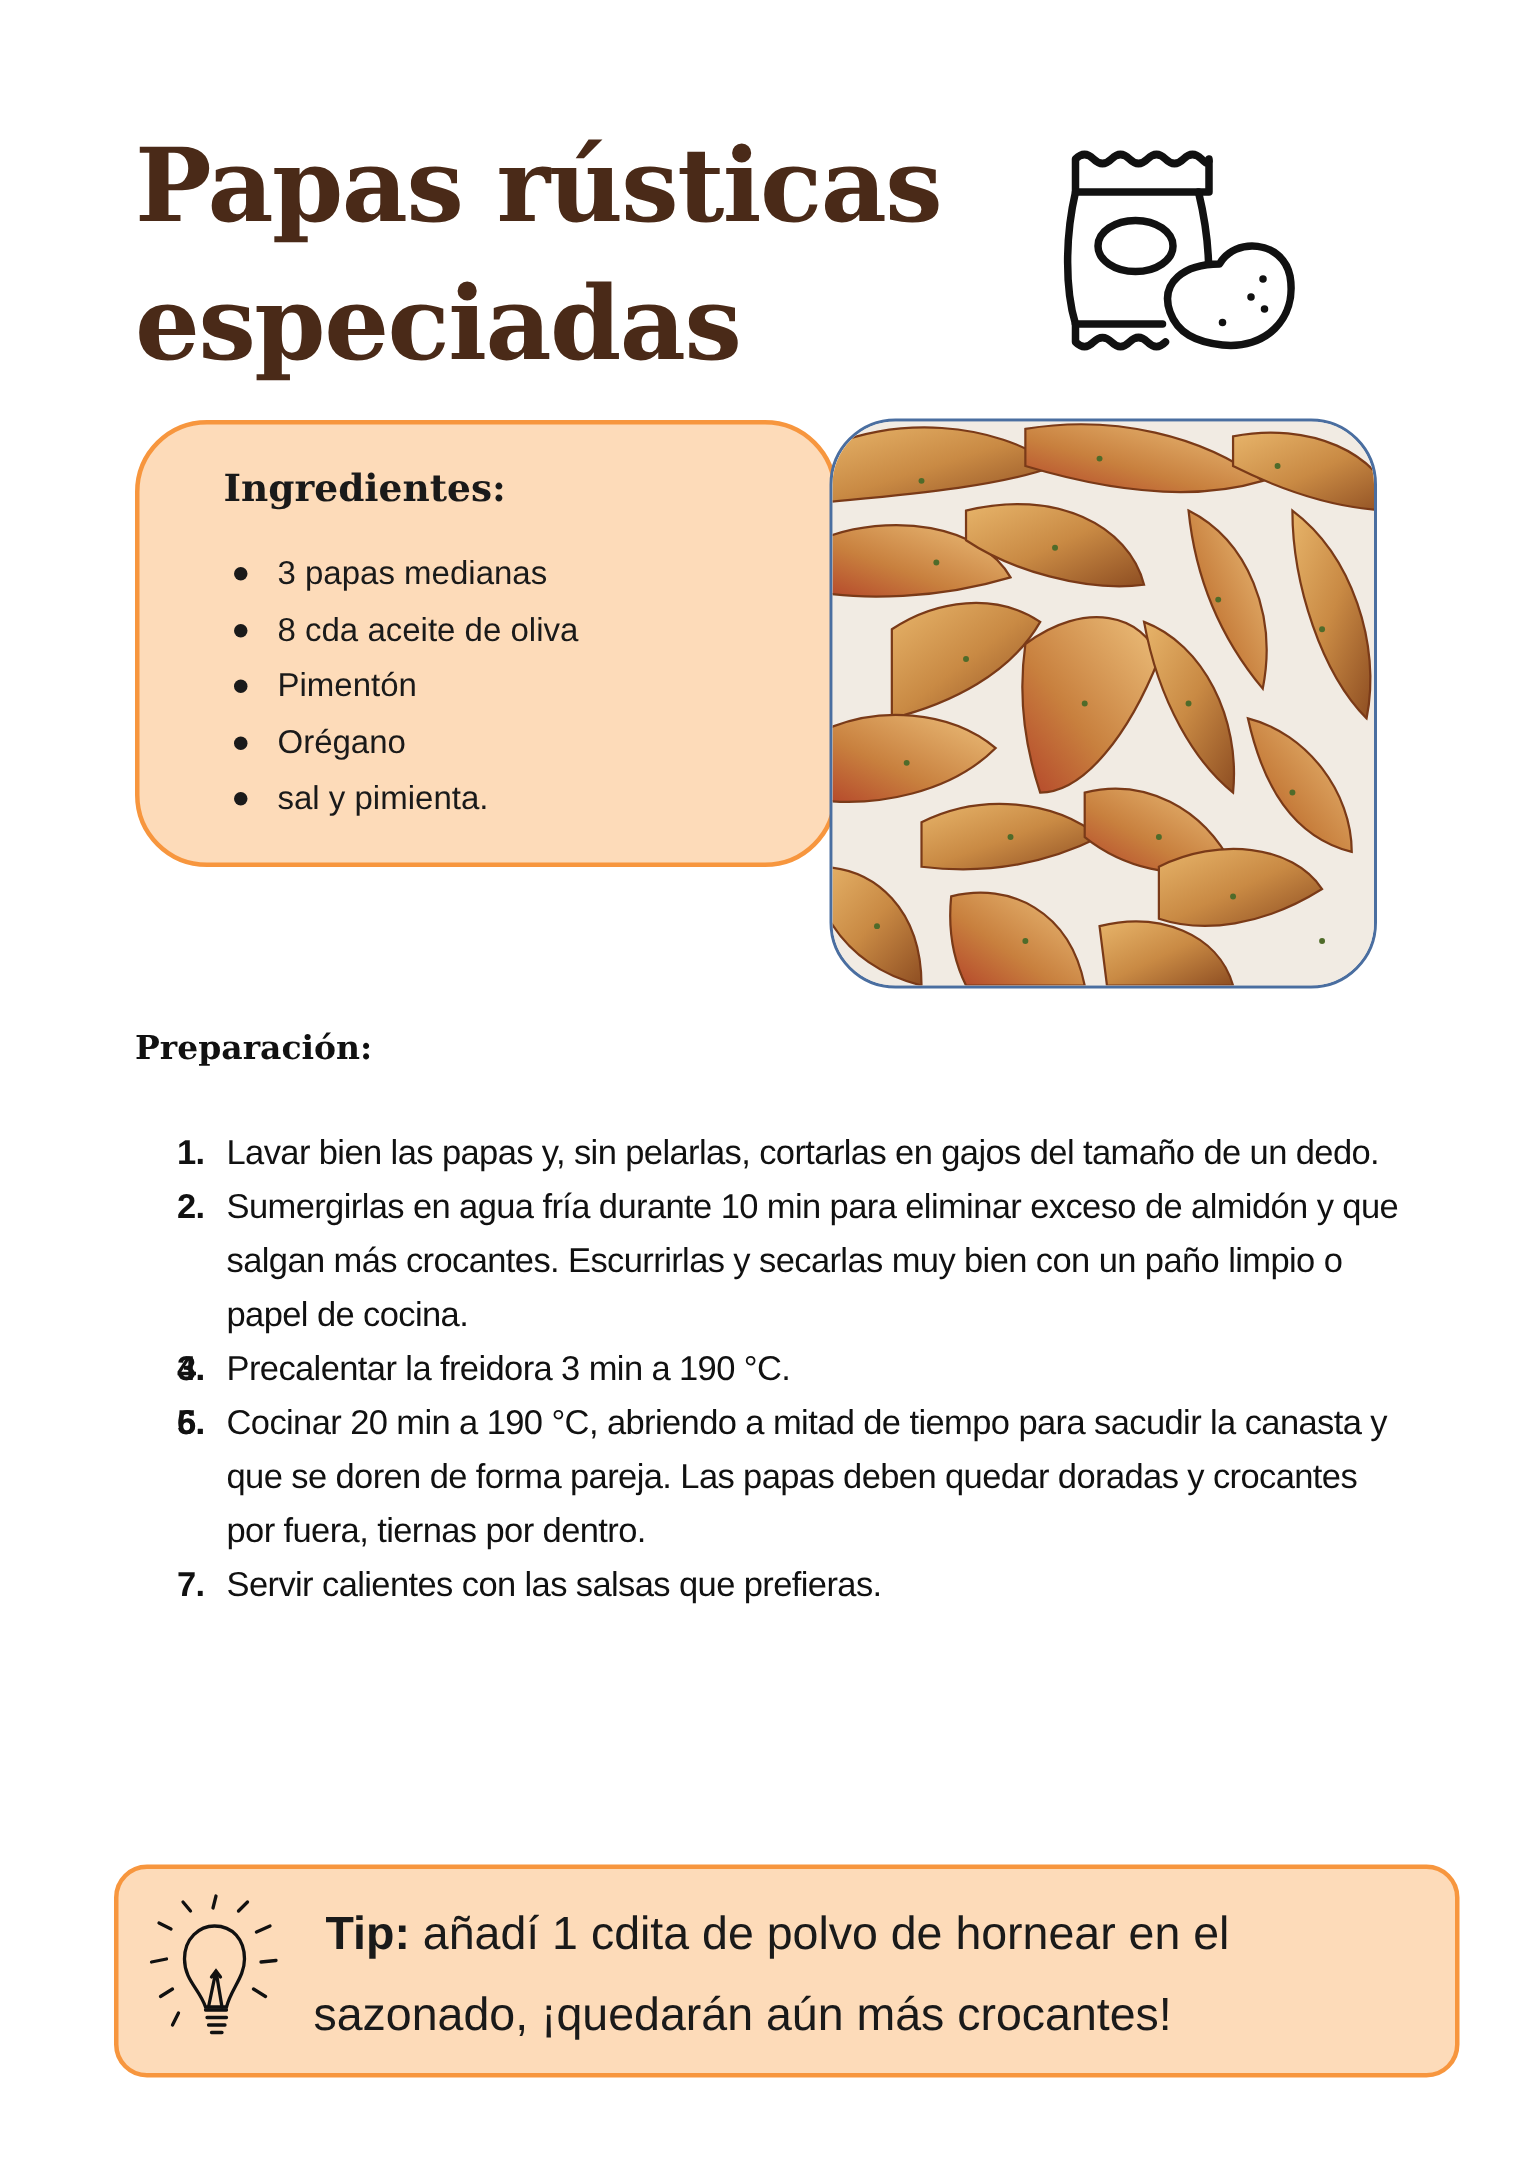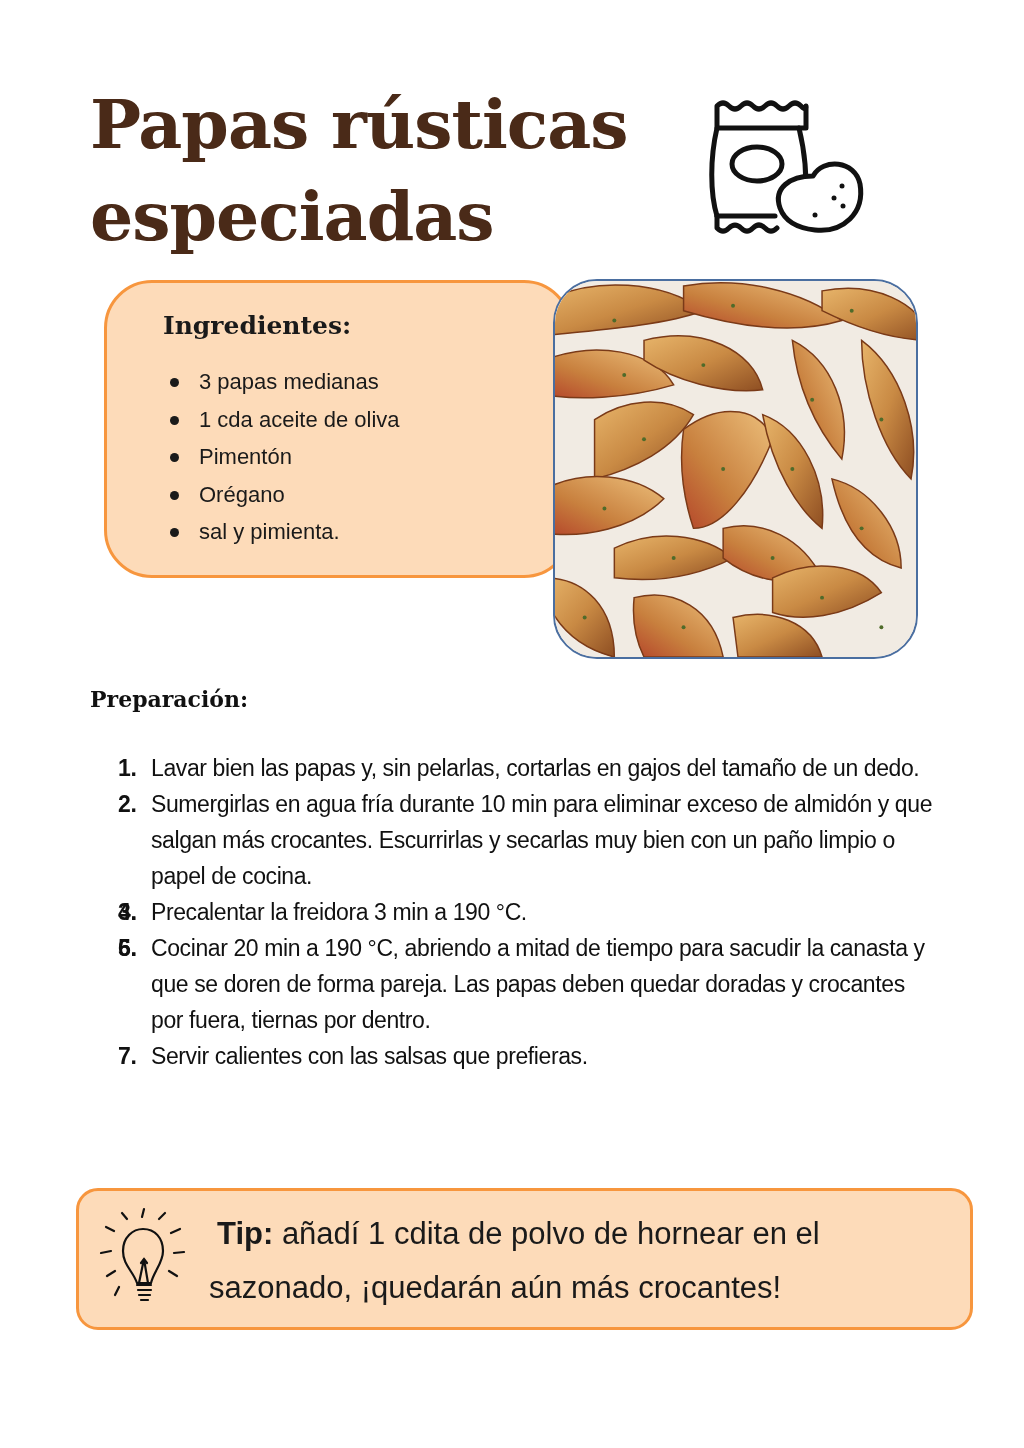--- a/index.html
+++ b/index.html
@@ -1,31 +1,31 @@
 <!DOCTYPE html>
 <html><head>
 <meta charset="utf-8">
 <style>
   html, body { margin: 0; padding: 0; background: #ffffff; }
   body { width: 1024px; height: 1448px; position: relative; overflow: hidden; font-family: "Liberation Sans", "DejaVu Sans", sans-serif; color: #111; }
   .title { position: absolute; left: 90px; top: 78px; margin: 0; font-family: "DejaVu Serif", "Liberation Serif", serif; font-weight: bold; font-size: 68px; line-height: 92px; color: #4a2a18; letter-spacing: -1px; }
   .title span { display: block; }
   .bag-icon { position: absolute; left: 705px; top: 98px; width: 165px; height: 145px; }
-  .ingredients-box { position: absolute; left: 104px; top: 280px; width: 468px; height: 298px; box-sizing: border-box; background: #fddbb9; border: 3px solid #f7963e; border-radius: 48px; }
+  .ingredients-box { position: absolute; left: 90px; top: 280px; width: 468px; height: 298px; box-sizing: border-box; background: #fddbb9; border: 3px solid #f7963e; border-radius: 48px; }
   .ingredients-title { position: absolute; left: 56px; top: 28px; margin: 0; font-family: "DejaVu Serif", "Liberation Serif", serif; font-weight: bold; font-size: 25px; color: #1a1a1a; }
   .ingredients-list { position: absolute; left: 60px; top: 80px; margin: 0; padding: 0; list-style: none; }
   .ingredients-list li { position: relative; padding-left: 32px; font-size: 22px; line-height: 37.5px; color: #1a1a1a; }
   .ingredients-list li::before { content: ""; position: absolute; left: 3px; top: 15px; width: 9px; height: 9px; border-radius: 50%; background: #1a1a1a; }
   .photo { position: absolute; left: 553px; top: 279px; width: 365px; height: 380px; box-sizing: border-box; border: 2px solid #4a6ea0; border-radius: 44px; overflow: hidden; background: #f4eee6; }
   .photo svg { width: 100%; height: 100%; display: block; }
   .prep-title { position: absolute; left: 90px; top: 686px; margin: 0; font-family: "DejaVu Serif", "Liberation Serif", serif; font-weight: bold; font-size: 22px; color: #111; }
   .steps { position: absolute; left: 118px; top: 750px; width: 820px; margin: 0; padding: 0; list-style: none; }
   .steps li { position: relative; padding-left: 33px; font-size: 23px; line-height: 36px; color: #111; letter-spacing: -0.4px; }
   .steps .num { position: absolute; left: 0; top: 0; font-weight: bold; }
-  .tip-box { position: absolute; left: 76px; top: 1188px; width: 897px; height: 142px; box-sizing: border-box; background: #fddbb9; border: 3px solid #f7963e; border-radius: 22px; }
+  .tip-box { position: absolute; left: 76px; top: 1243px; width: 897px; height: 142px; box-sizing: border-box; background: #fddbb9; border: 3px solid #f7963e; border-radius: 22px; }
   .bulb-icon { position: absolute; left: 18px; top: 14px; width: 92px; height: 110px; }
   .tip-text { position: absolute; left: 130px; top: 16px; width: 740px; margin: 0; font-size: 31px; line-height: 54px; color: #1a1a1a; }
   .tip-label { font-weight: bold; margin-left: 8px; }
 </style>
 </head>
 <body>
 
 <h1 class="title">
   <span>Papas rústicas</span>
   <span>especiadas</span>
@@ -42,21 +42,21 @@
   <circle cx="137" cy="88" r="2.5" fill="#111" stroke="none"></circle>
   <circle cx="129" cy="100" r="2.5" fill="#111" stroke="none"></circle>
   <circle cx="138" cy="108" r="2.5" fill="#111" stroke="none"></circle>
   <circle cx="110" cy="117" r="2.5" fill="#111" stroke="none"></circle>
 </svg>
 
 <div class="ingredients-box">
   <h2 class="ingredients-title">Ingredientes:</h2>
   <ul class="ingredients-list">
     <li>3 papas medianas</li>
-    <li>1 cda aceite de oliva</li>
+    <li>8 cda aceite de oliva</li>
     <li>Pimentón</li>
     <li>Orégano</li>
     <li>sal y pimienta.</li>
   </ul>
 </div>
 
 <div class="photo">
   <svg viewBox="0 0 365 380" preserveAspectRatio="none">
     <defs>
       <linearGradient id="wedge" x1="0" y1="0" x2="1" y2="1">

